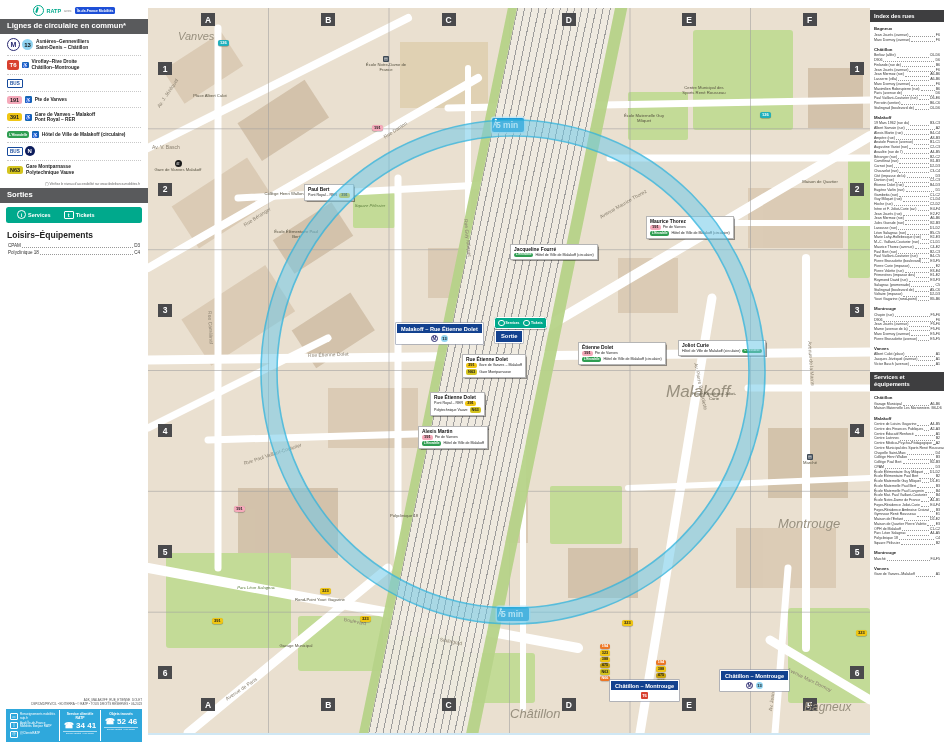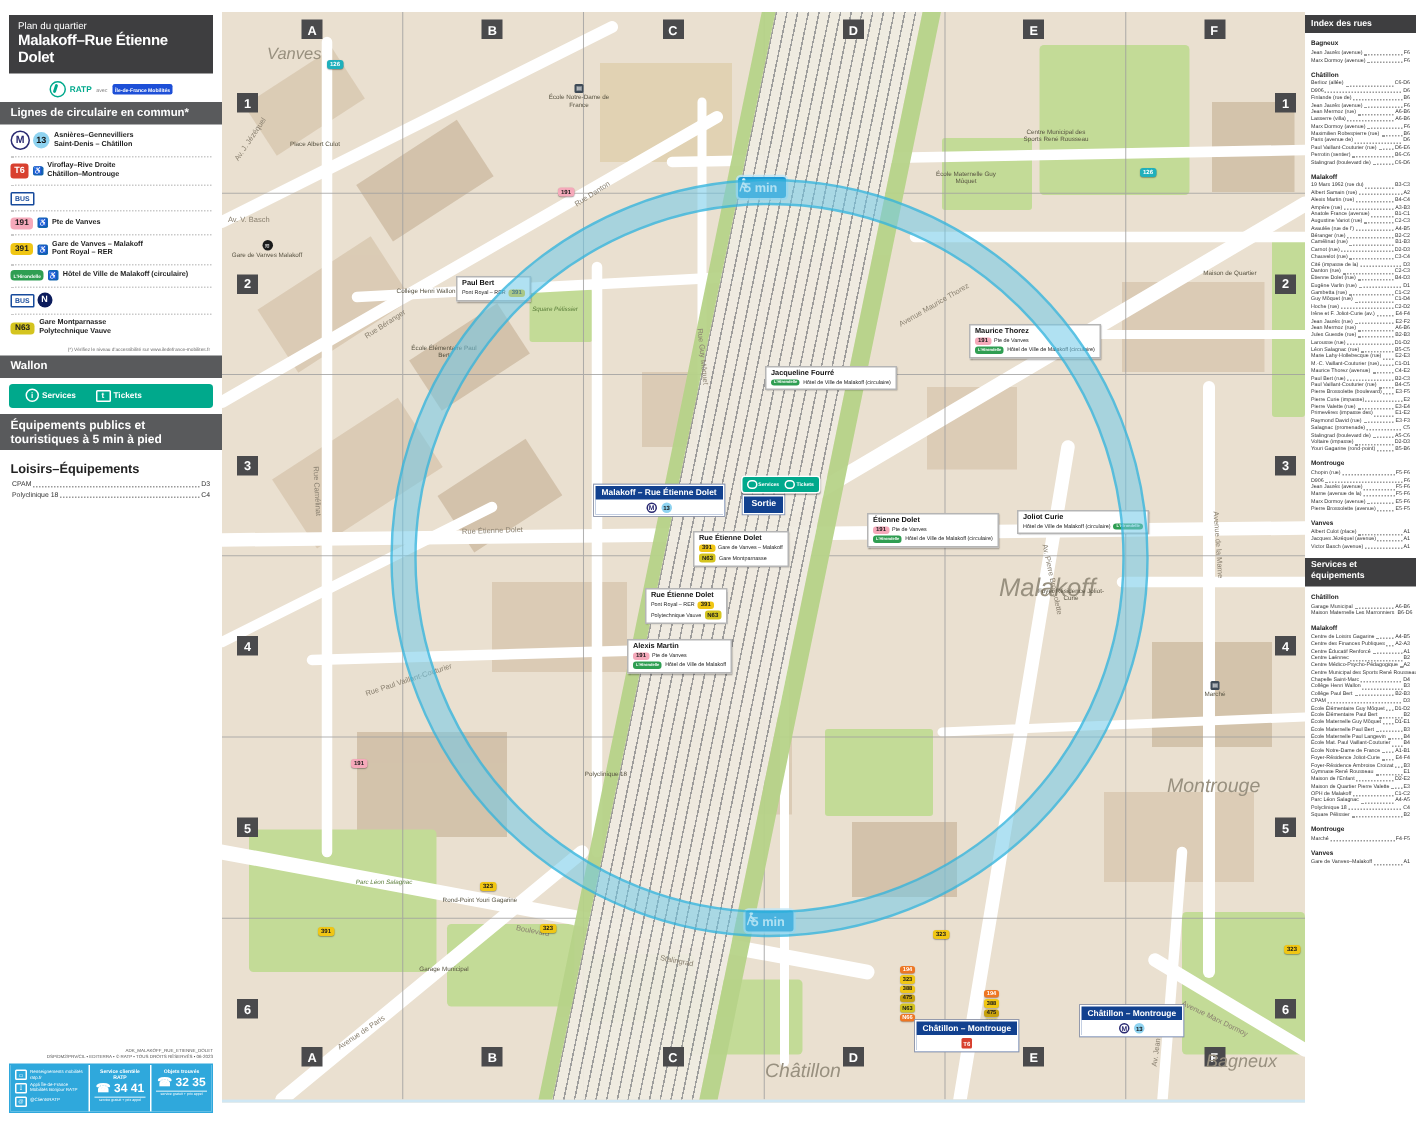--- a/index.html
+++ b/index.html
@@ -95,24 +95,20 @@
   .ix-bar.second{margin-top:5px;}
   .ix-body{padding:0 4px;}
   .ix-sec{font-weight:bold;font-size:4.3px;color:#222;margin:4.5px 0 1.5px;}
   .ix-body .ix-row{font-size:3.55px;line-height:4.75px;}
   .ix-body .ix-dots{border-bottom:.5px dotted #999;margin:0 1px .6px;}
 </style>
 </head>
 <body>
 
 <div id="sb">
-  <div class="sb-title">
-    <div class="kicker">Plan du quartier</div>
-    <div class="title">Malakoff–Rue Étienne Dolet</div>
-  </div>
   <div class="logos">
     <span class="ratp-swirl"></span>
     <span class="ratp-word">RATP</span>
     <span class="avec">avec</span>
     <span class="idfm">Île-de-France Mobilités</span>
   </div>
   <div class="bar">Lignes de circulaire en commun*</div>
   <div class="tl-list" id="transit-lines">
       <div class="tl-row">
         <span class="tl-icons">
@@ -177,32 +173,31 @@
         <span class="tl-icons">
           <span class="ic pill" style="background: rgb(212, 196, 31); color: rgb(26, 26, 26);">N63</span>
         </span>
         <span class="tl-label">
           <div>Gare Montparnasse</div>
           <div>Polytechnique Vauve</div>
         </span>
       </div>
     </div>
   <div class="footnote">(*) Vérifiez le niveau d'accessibilité sur www.iledefrance-mobilites.fr</div>
-  <div class="bar">Wallon</div>
+  <div class="bar">Sorties</div>
   <div class="sorties-items">
     <span class="itm">
         <span class="sico">i</span>
         <span>Services</span>
       </span>
     <span class="itm">
         <span class="sico sq">t</span>
         <span>Tickets</span>
       </span>
   </div>
-  <div class="bar" style="font-size:8px">Équipements publics et touristiques à 5 min à pied</div>
   <div class="svc-head">Loisirs–Équipements</div>
   <div class="svc-list" id="svc-list">
       <div class="ix-row">
         <span class="ix-nm">CPAM</span>
         <span class="ix-dots"></span>
         <span class="ix-ref">D3</span>
       </div>
       <div class="ix-row">
         <span class="ix-nm">Polyclinique 18</span>
         <span class="ix-dots"></span>
@@ -228,21 +223,21 @@
             <span>@ClientsRATP</span>
           </div>
         </div>
       <div class="cell ccenter">
         <div class="ctitle">Service clientèle RATP</div>
         <div class="cnum">☎ 34 41</div>
         <div class="cnote">service gratuit + prix appel</div>
       </div>
       <div class="cell ccenter">
         <div class="ctitle">Objets trouvés</div>
-        <div class="cnum">☎ 32 35</div>
+        <div class="cnum">☎ 52 46</div>
         <div class="cnote">service gratuit + prix appel</div>
       </div>
     </div>
   </div>
 </div>
 
 <div id="map">
   <svg width="722" height="725" viewBox="0 0 722 725">
     <rect x="0" y="0" width="722" height="725" fill="#eae0d0"></rect>
 

